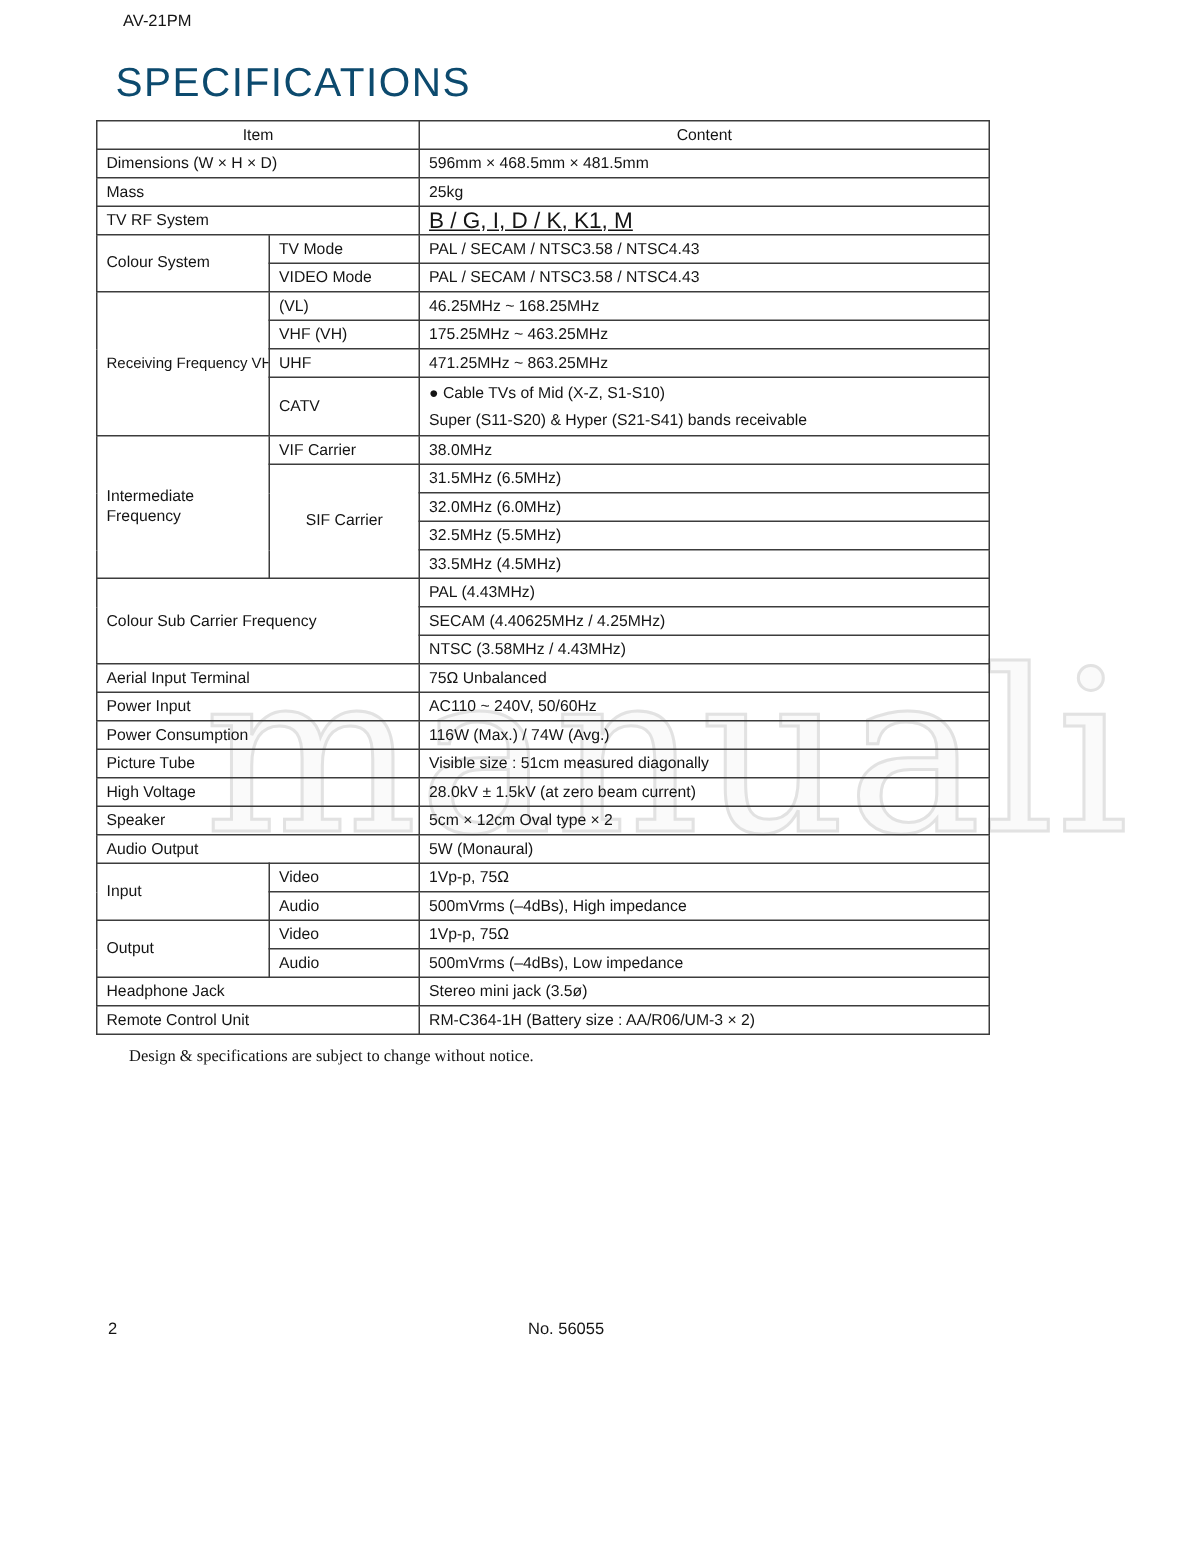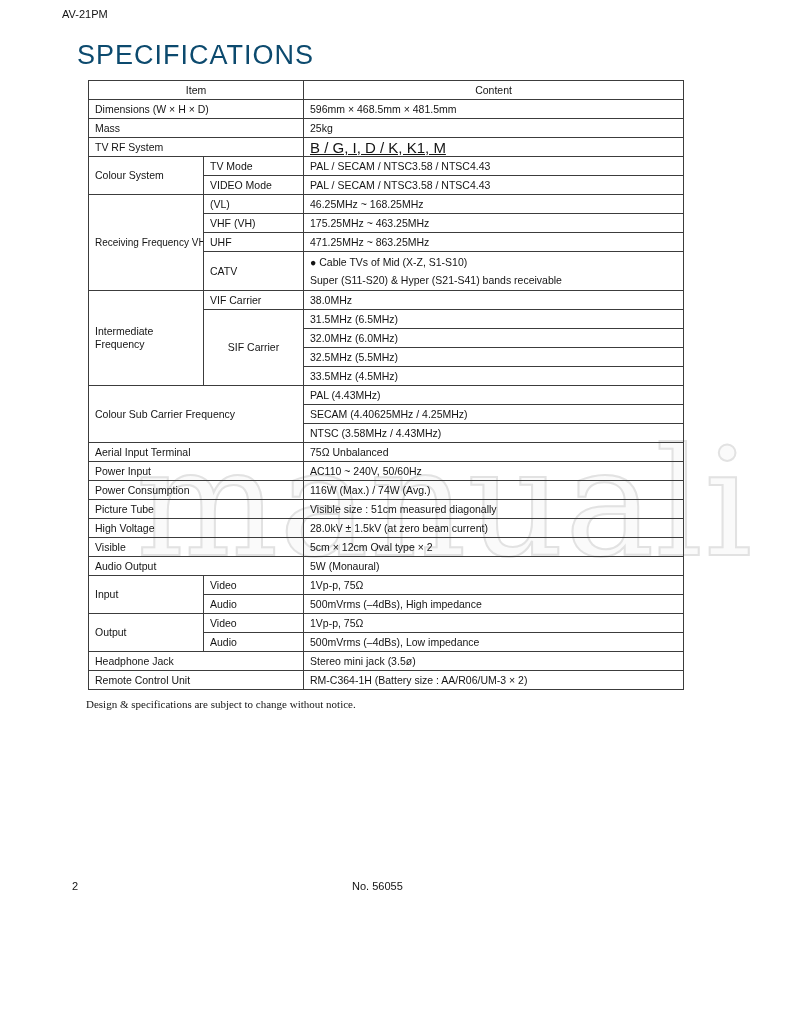--- a/index.html
+++ b/index.html
@@ -1,30 +1,30 @@
 <!DOCTYPE html>
 <html><head>
 <meta charset="utf-8">
 <style>
   html,body{margin:0;padding:0;}
   body{
     width:800px;height:1036px;background:#ffffff;position:relative;
     font-family:"Liberation Sans", sans-serif;color:#141414;overflow:hidden;
   }
-  .model-no{position:absolute;left:62px;top:8px;font-size:11px;}
+  .model-no{position:absolute;left:82px;top:8px;font-size:11px;}
   .page-title{position:absolute;left:77px;top:40px;font-size:27px;letter-spacing:1px;color:#0c4a6e;}
   .watermark{
     position:absolute;left:136px;top:428px;z-index:0;
     font-family:"DejaVu Serif", serif;font-size:150px;line-height:1;
     color:rgba(0,0,0,0.02);-webkit-text-stroke:2px #e2e2e2;letter-spacing:1px;
     user-select:none;
     text-align:center;
   }
   table.spec{
-    position:absolute;left:88px;top:80px;z-index:1;
+    position:absolute;left:64px;top:80px;z-index:1;
     width:595px;border-collapse:collapse;table-layout:fixed;
     font-size:10.5px;background:transparent;border-radius:23px;
   }
   .spec th,.spec td{
     border:1px solid #3c3c3c;padding:1px 6px;vertical-align:middle;
     overflow:hidden;line-height:13px;
   }
   .spec tr{height:19px;}
   .spec th{font-weight:400;text-align:center;}
   .va-top{vertical-align:top;padding-top:3px;}
@@ -147,21 +147,21 @@
   </tr>
   <tr>
     <td colspan="2">Picture Tube</td>
     <td>Visible size : 51cm measured diagonally</td>
   </tr>
   <tr>
     <td colspan="2">High Voltage</td>
     <td>28.0kV ± 1.5kV (at zero beam current)</td>
   </tr>
   <tr>
-    <td colspan="2">Visible</td>
+    <td colspan="2">Speaker</td>
     <td>5cm × 12cm Oval type × 2</td>
   </tr>
   <tr>
     <td colspan="2">Audio Output</td>
     <td>5W (Monaural)</td>
   </tr>
 
   <tr>
     <td rowspan="2" class="va-top">Input</td>
     <td>Video</td>

